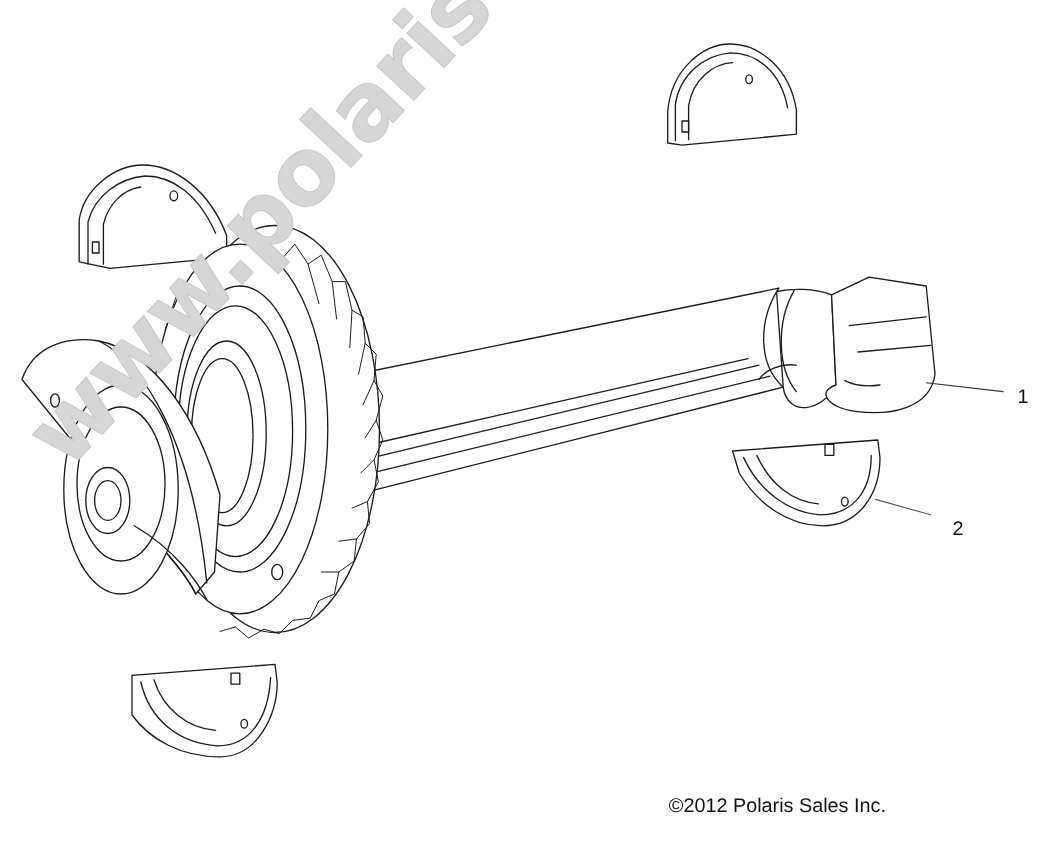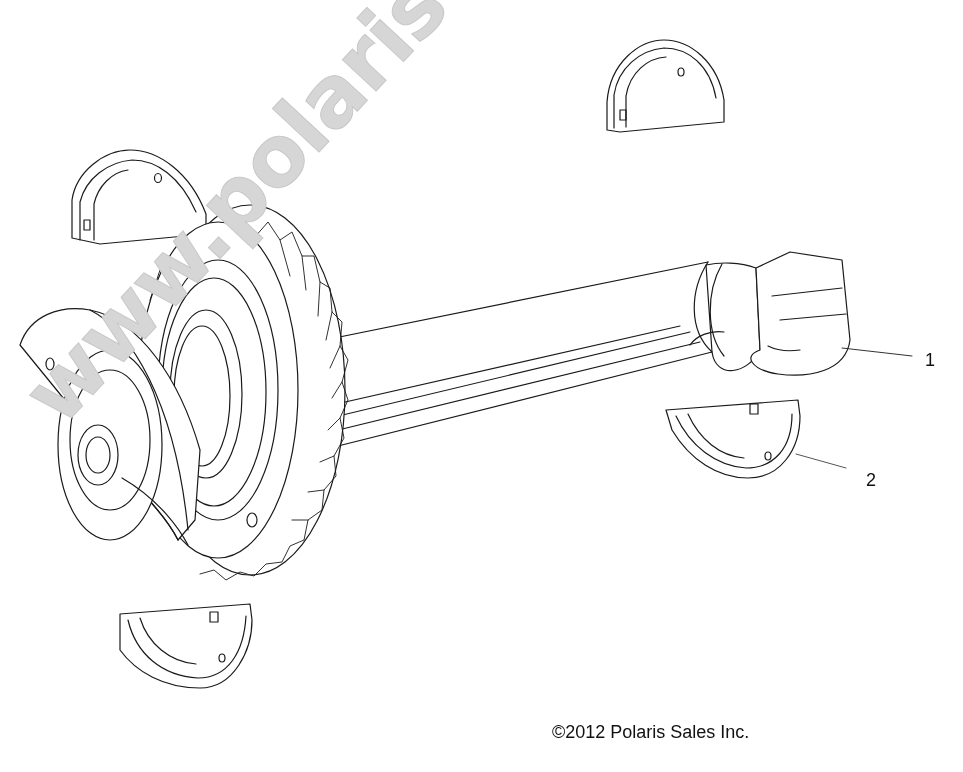--- a/index.html
+++ b/index.html
@@ -9,21 +9,21 @@
   .watermark {
     position: absolute; left: 40px; top: 360px;
     font-family: "DejaVu Sans", sans-serif; font-weight: bold;
     font-size: 84px; color: #d6d6d6; white-space: nowrap;
     transform: rotate(-47deg); transform-origin: left center;
     letter-spacing: -1px;
     -webkit-text-stroke: 1px #c8c8c8;
     pointer-events: none;
   }
   .callout { position: absolute; font-size: 18px; color: #111; }
-  .copyright { position: absolute; left: 552px; top: 722px; font-size: 18px; color: #111; }
+  .copyright { position: absolute; left: 608px; top: 722px; font-size: 18px; color: #111; }
 </style>
 </head>
 <body>
 
 <div class="stage">
   <svg class="drawing" width="963" height="772" viewBox="0 0 963 772" fill="none" stroke="#1a1a1a" stroke-width="1.2" stroke-linejoin="round" stroke-linecap="round">
 
     <g>
       <path d="M607,102 C610,62 640,40 664,40 C690,40 718,62 724,100 L724,122 L620,132 L607,130 Z" fill="#fff"></path>
       <path d="M614,128 L614,95 C618,68 640,50 664,48 C688,48 710,65 716,98"></path>

